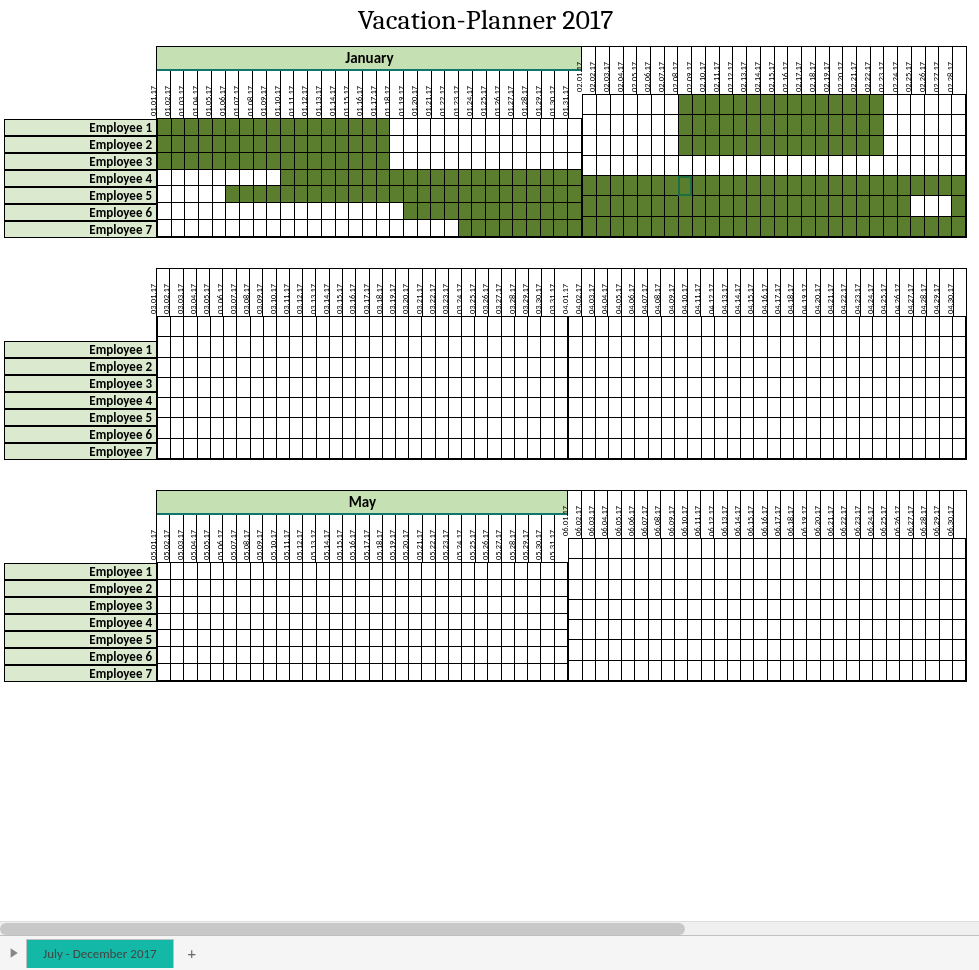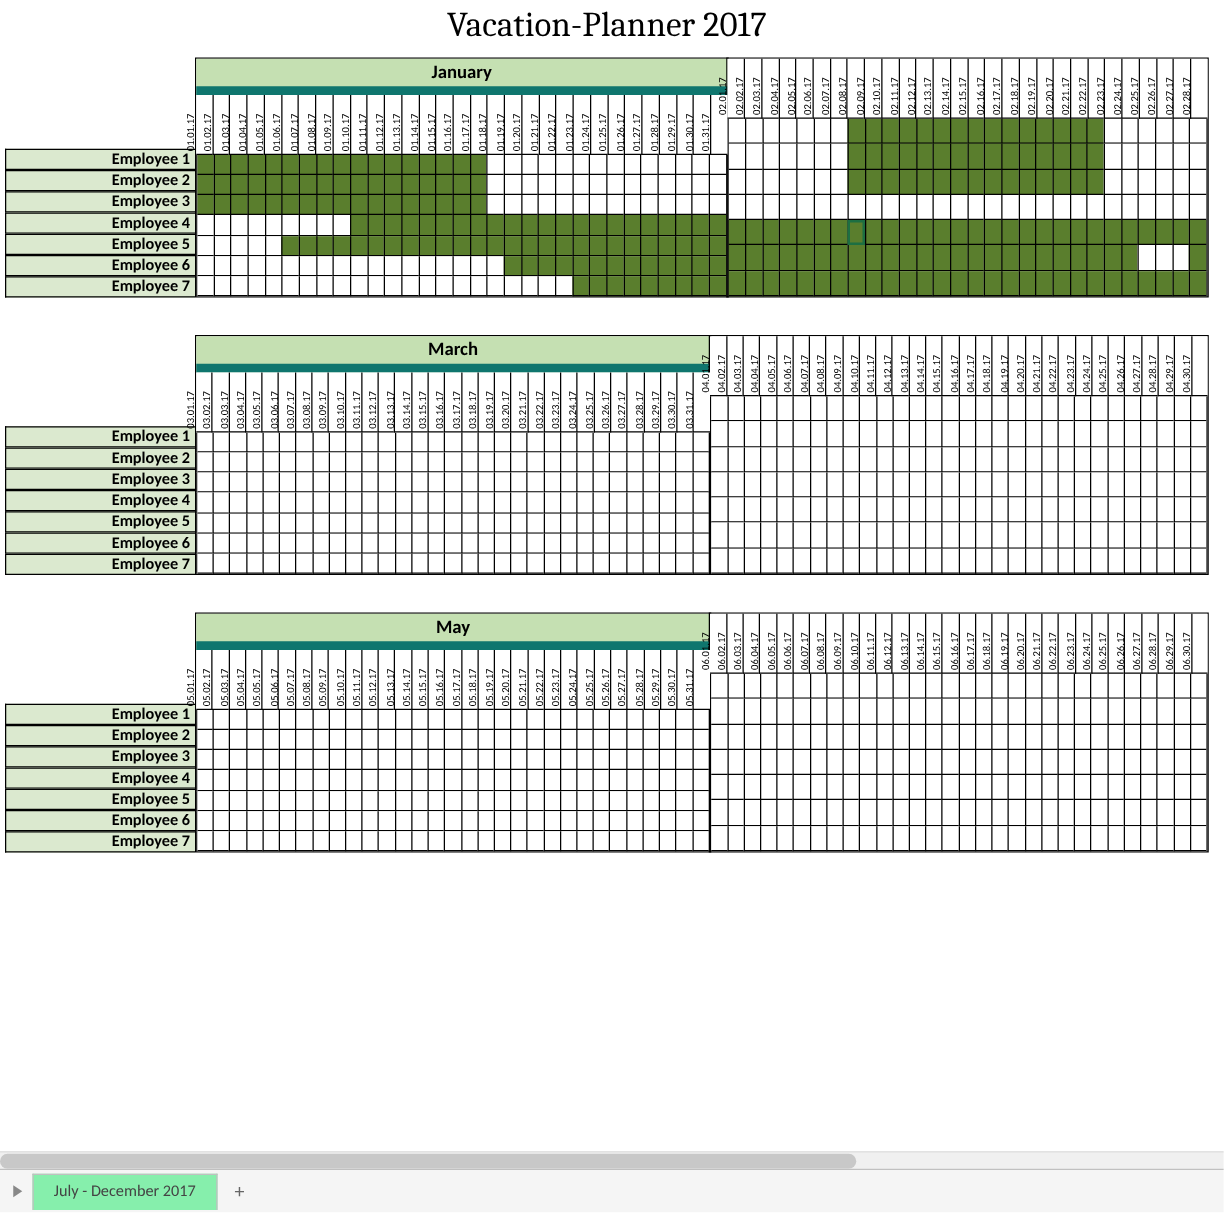--- a/index.html
+++ b/index.html
@@ -3,38 +3,38 @@
 <meta charset="utf-8">
 <style>
 html,body{margin:0;padding:0;font-family:"Calibri","Segoe UI",Arial,sans-serif;background:#fff;color:#000;overflow:hidden;}
 body{width:979px;height:970px;position:relative;}
 .sheet{padding:0 12px 0 4px;}
 .title{font-family:"Cambria","Georgia",serif;font-size:28px;font-weight:400;text-align:center;margin:4px 0 10px 0;}
 .pair{display:flex;margin-bottom:30px;}
 .namecol{width:152px;flex:0 0 152px;}
 .mblock{flex:1;display:flex;flex-direction:column;border:1.5px solid #000;}
 .mblock + .mblock{margin-left:-1.5px;}
-.mtitle{background:#c5e0b2;font-weight:700;text-align:center;font-size:15px;border-bottom:7px solid #0f766e;height:22px;line-height:22px;}
+.mtitle{background:#c5e0b2;font-weight:700;text-align:center;font-size:15px;border-bottom:2px solid #0f766e;height:22px;line-height:22px;}
 .dates{display:flex;height:48px;}
 .dcell{flex:1;min-width:0;border-left:1px solid #000;border-bottom:1.5px solid #000;position:relative;background:#fff;}
 .dcell:first-child{border-left:none;}
 .dlabel{position:absolute;left:50%;bottom:2px;transform:rotate(-90deg) translate(0,-50%);transform-origin:left bottom;font-size:8.5px;white-space:nowrap;}
 .ncell{width:152px;flex:0 0 152px;text-align:right;padding-right:4px;font-size:13px;font-weight:700;background:#dbe9cf;border:1px solid #000;border-right:none;height:17px;line-height:16px;box-sizing:border-box;}
 .cells{flex:1;display:flex;border-left:1.5px solid #000;border-right:1.5px solid #000;}
 .vcell{flex:1;min-width:0;border-left:1px solid #000;border-bottom:1px solid #000;background:#fff;}
 .vcell:first-child{border-left:none;}
 .vcell.on{background:#5a7e2d;}
 .vcell.sel{outline:2px solid #1d6f42;outline-offset:-2px;}
 .namespacer{height:73px;}
 .lastrow .vcell{border-bottom:1.5px solid #000;}
 
 .tabbar{position:absolute;left:0;right:0;bottom:0;height:34px;display:flex;align-items:center;border-top:1px solid #c0c0c0;background:#f5f5f5;font-size:13px;}
 .tabbtn{width:26px;height:26px;display:flex;align-items:center;justify-content:center;color:#666;}
 .tabbtn svg{width:12px;height:12px;}
-.tab{padding:0 16px;height:28px;line-height:28px;border:1px solid #c0c0c0;border-bottom:none;background:#86efac;color:#444;border-radius:0;margin-right:-1px;}
+.tab{padding:0 16px;height:28px;line-height:28px;border:1px solid #c0c0c0;border-bottom:none;background:#14b8a6;color:#444;border-radius:0;margin-right:-1px;}
 .tab.active{background:#fff;color:#1d6f42;font-weight:700;border-bottom:2px solid #fff;position:relative;top:1px;}
 .addtab{width:26px;height:26px;display:flex;align-items:center;justify-content:center;color:#666;font-size:16px;margin-left:6px;}
 .hscroll{position:absolute;left:0;right:0;bottom:34px;height:14px;background:#f0f0f0;border-top:1px solid #ddd;}
 .hthumb{position:absolute;left:0;top:1px;height:12px;width:70%;background:#c8c8c8;border-radius:6px;}
 </style>
 </head>
 <body>
 
 <div class="sheet" id="sheet">
   <div class="title">Vacation-Planner 2017</div>
@@ -682,21 +682,20 @@
         <div class="namespacer"></div>
         <div class="ncell">Employee 1</div>
         <div class="ncell">Employee 2</div>
         <div class="ncell">Employee 3</div>
         <div class="ncell">Employee 4</div>
         <div class="ncell">Employee 5</div>
         <div class="ncell">Employee 6</div>
         <div class="ncell" style="border-bottom: 1.5px solid rgb(0, 0, 0);">Employee 7</div>
       </div>
       <div class="mblock" style="flex-grow: 31;">
-        <div class="mtitle">March</div>
         <div class="dates">
           <div class="dcell">
             <div class="dlabel">03.01.17</div>
           </div>
           <div class="dcell">
             <div class="dlabel">03.02.17</div>
           </div>
           <div class="dcell">
             <div class="dlabel">03.03.17</div>
           </div>

